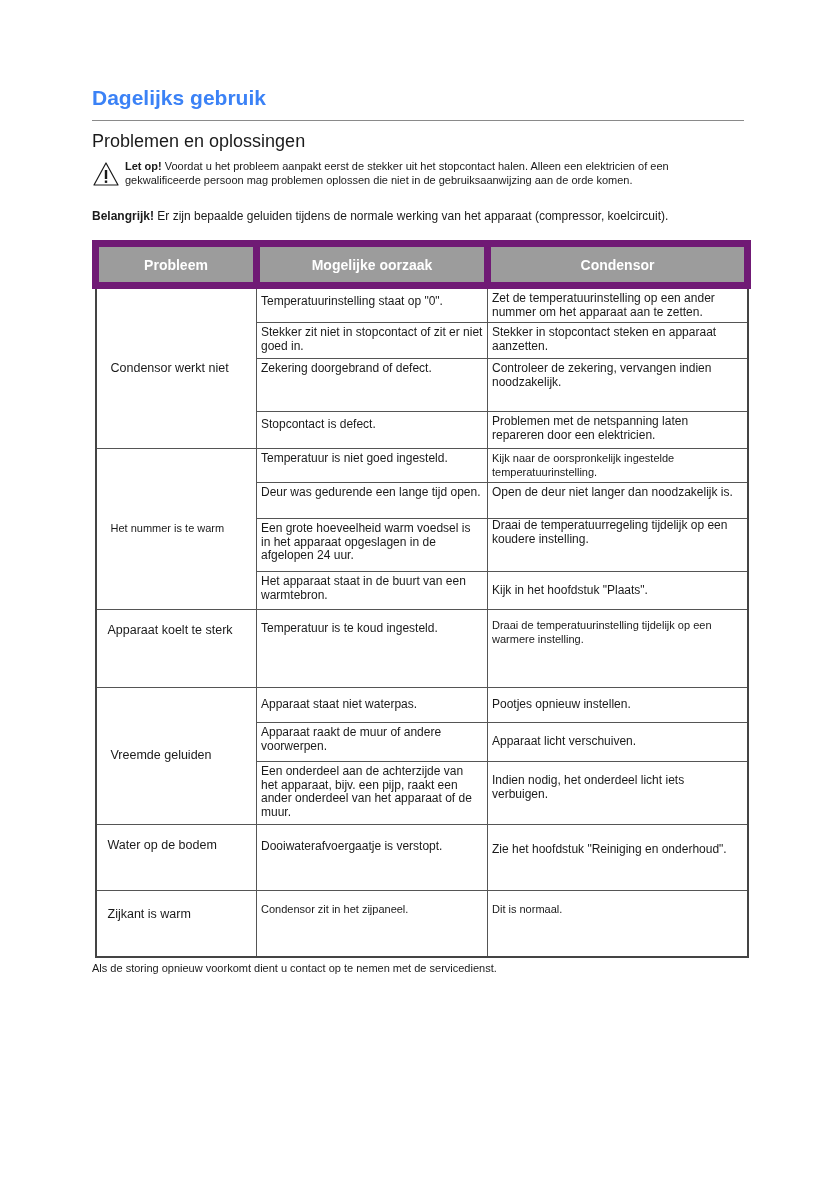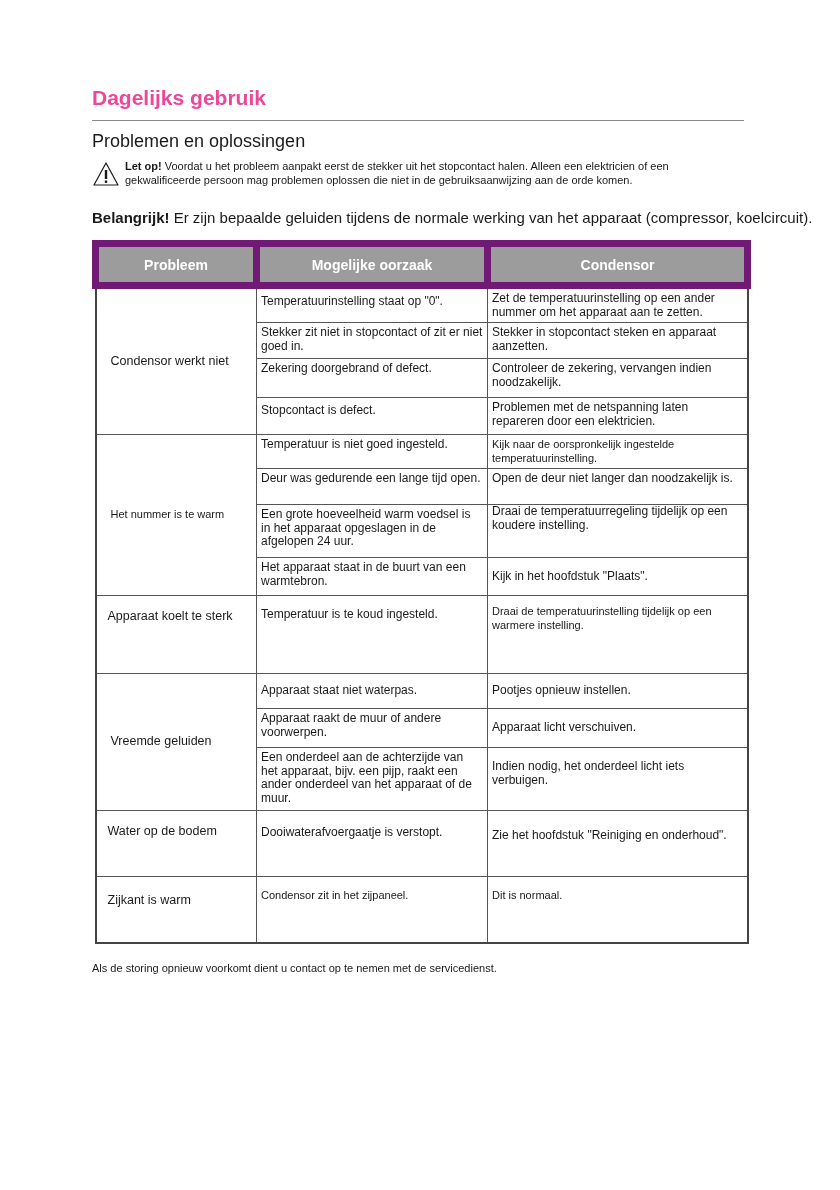--- a/index.html
+++ b/index.html
@@ -1,24 +1,24 @@
 <!DOCTYPE html>
 <html><head>
 <meta charset="utf-8">
 <style>
   html, body { margin: 0; padding: 0; background: #ffffff; }
   body { width: 840px; height: 1190px; position: relative; font-family: "Liberation Sans", sans-serif; color: #1a1a1a; overflow: hidden; }
-  .page-title { position: absolute; left: 92px; top: 86px; font-size: 21px; font-weight: bold; margin: 0; color: #ec4899; }
+  .page-title { position: absolute; left: 92px; top: 86px; font-size: 21px; font-weight: bold; margin: 0; color: #3b82f6; }
   .title-rule { position: absolute; left: 92px; top: 120px; width: 652px; height: 0; border-top: 1.5px solid #8a8a8a; }
   .section-title { position: absolute; left: 92px; top: 131px; font-size: 18px; font-weight: normal; margin: 0; color: #1a1a1a; }
   .warning { position: absolute; left: 92px; top: 160px; width: 640px; font-size: 11px; line-height: 13.5px; }
   .warning-icon { position: absolute; left: 0; top: 1px; width: 28px; height: 26px; }
   .warning-text { margin-left: 33px; }
   .warning-text b { font-weight: bold; text-align: center; }
-  .important { position: absolute; left: 92px; top: 209px; font-size: 15px; text-align: right; }
+  .important { position: absolute; left: 92px; top: 209px; font-size: 12px; text-align: right; }
   .important b { font-weight: bold; }
 
   table.trouble { position: absolute; left: 92px; top: 240px; width: 652px; border-collapse: collapse; table-layout: fixed; border: 2px solid #444; font-size: 12px; }
   table.trouble th { background: #9c9c9c; color: #ffffff; font-weight: bold; font-size: 14px; height: 33px; border: 7px solid #701a75; text-align: center; }
   table.trouble td { border: 1px solid #555; vertical-align: top; padding: 3px 4px; line-height: 13.5px; }
   table.trouble td.problem { vertical-align: middle; padding-left: 14px; font-size: 12.5px; }
   table.trouble td.problem.top { vertical-align: top; padding-top: 14px; padding-left: 11px; }
   table.trouble td.sm { font-size: 11px; }
   col.c1 { width: 161px; } col.c2 { width: 231px; } col.c3 { width: 260px; }
   .footer-note { position: absolute; left: 92px; top: 962px; font-size: 11px; }
@@ -62,21 +62,21 @@
 
     <tr style="height:37px">
       <td class="problem" rowspan="4">Condensor werkt niet</td>
       <td style="padding-top:6px">Temperatuurinstelling staat op "0".</td>
       <td>Zet de temperatuurinstelling op een ander nummer om het apparaat aan te zetten.</td>
     </tr>
     <tr style="height:36px">
       <td>Stekker zit niet in stopcontact of zit er niet goed in.</td>
       <td>Stekker in stopcontact steken en apparaat aanzetten.</td>
     </tr>
-    <tr style="height:39px">
+    <tr style="height:53px">
       <td>Zekering doorgebrand of defect.</td>
       <td>Controleer de zekering, vervangen indien noodzakelijk.</td>
     </tr>
     <tr style="height:37px">
       <td style="padding-top:6px">Stopcontact is defect.</td>
       <td>Problemen met de netspanning laten repareren door een elektricien.</td>
     </tr>
 
     <tr style="height:34px">
       <td class="problem sm" rowspan="4">Het nummer is te warm</td>

